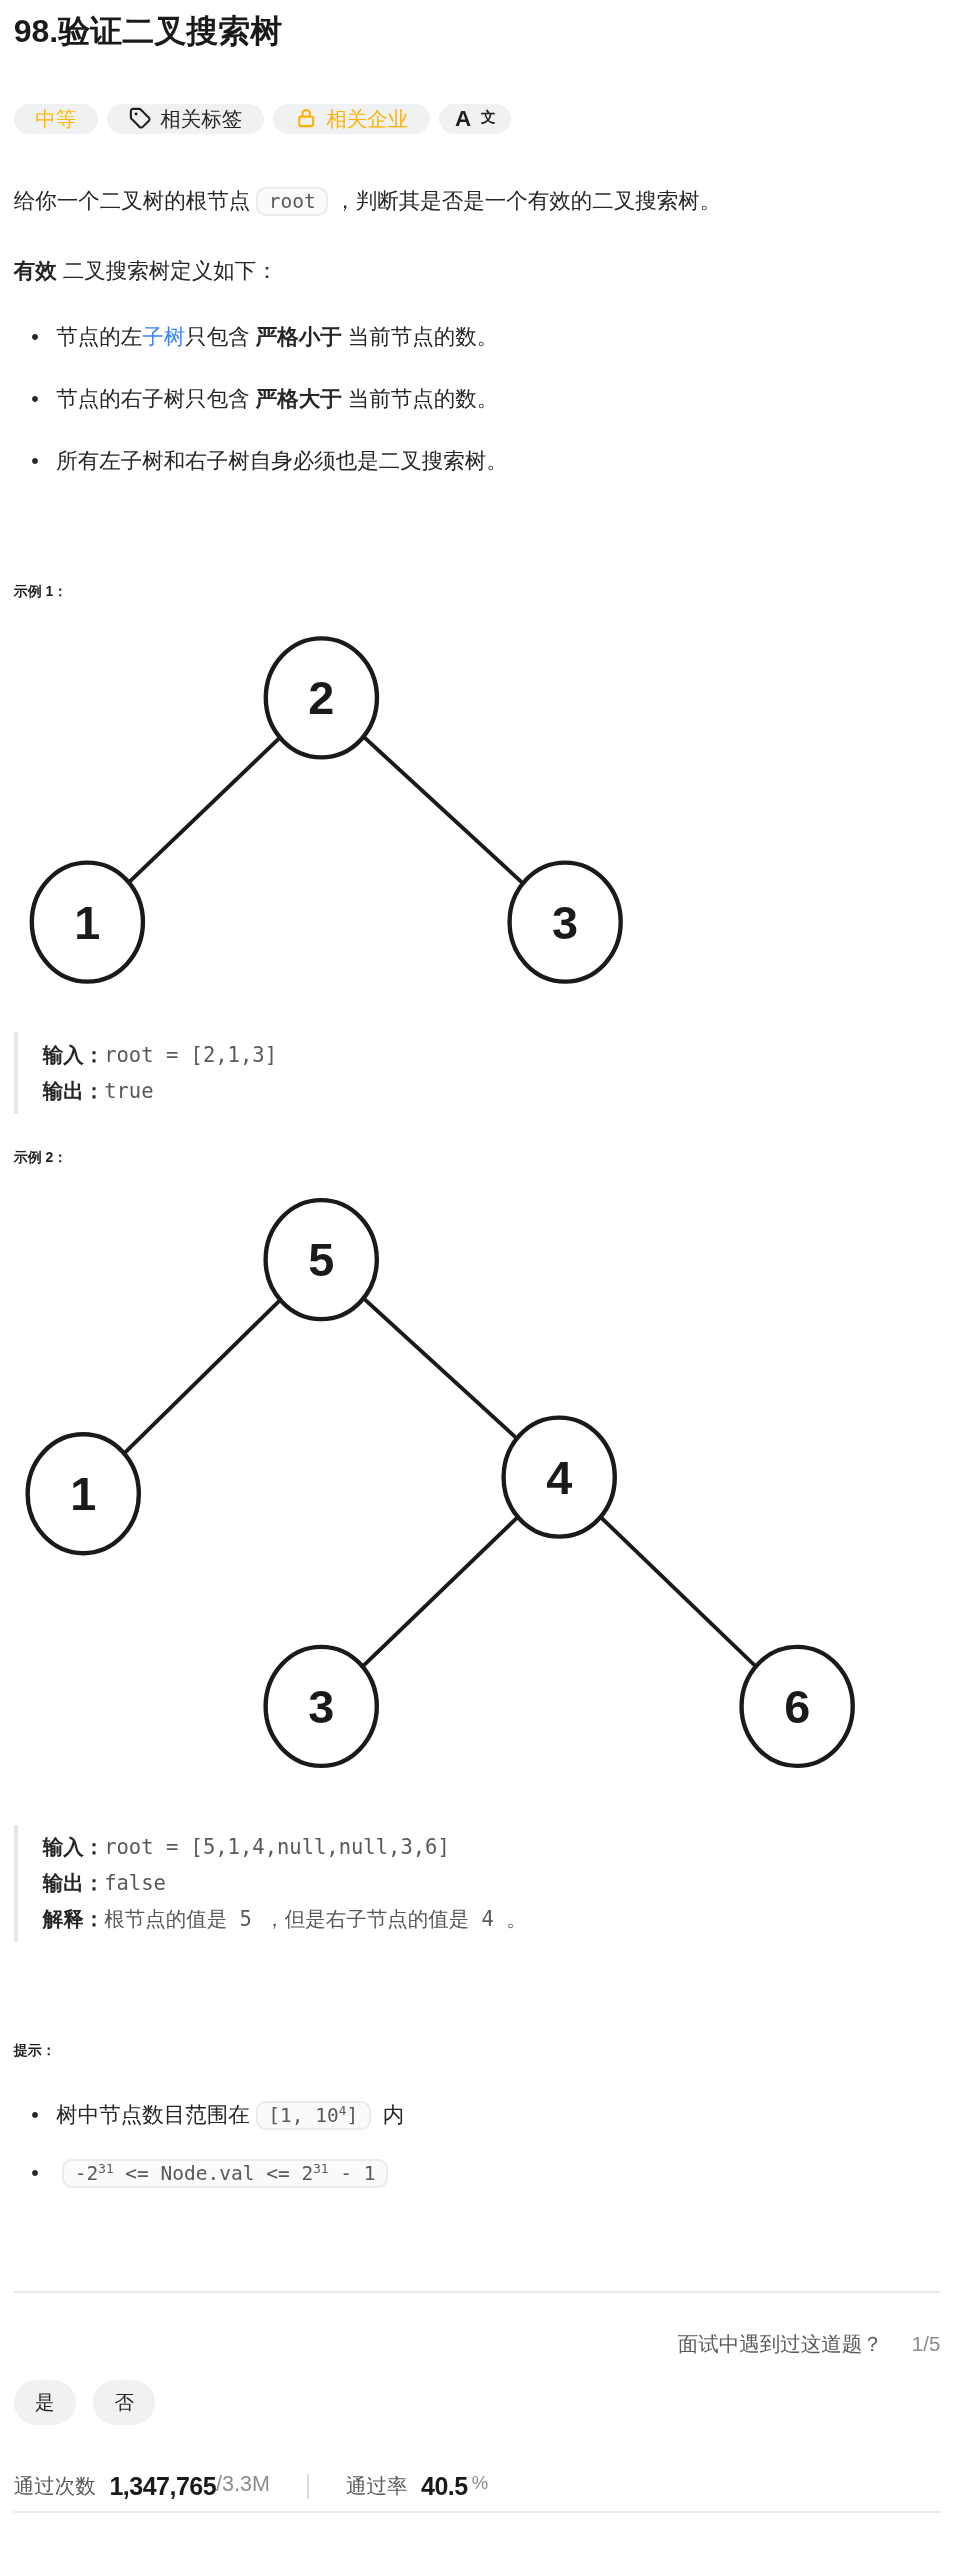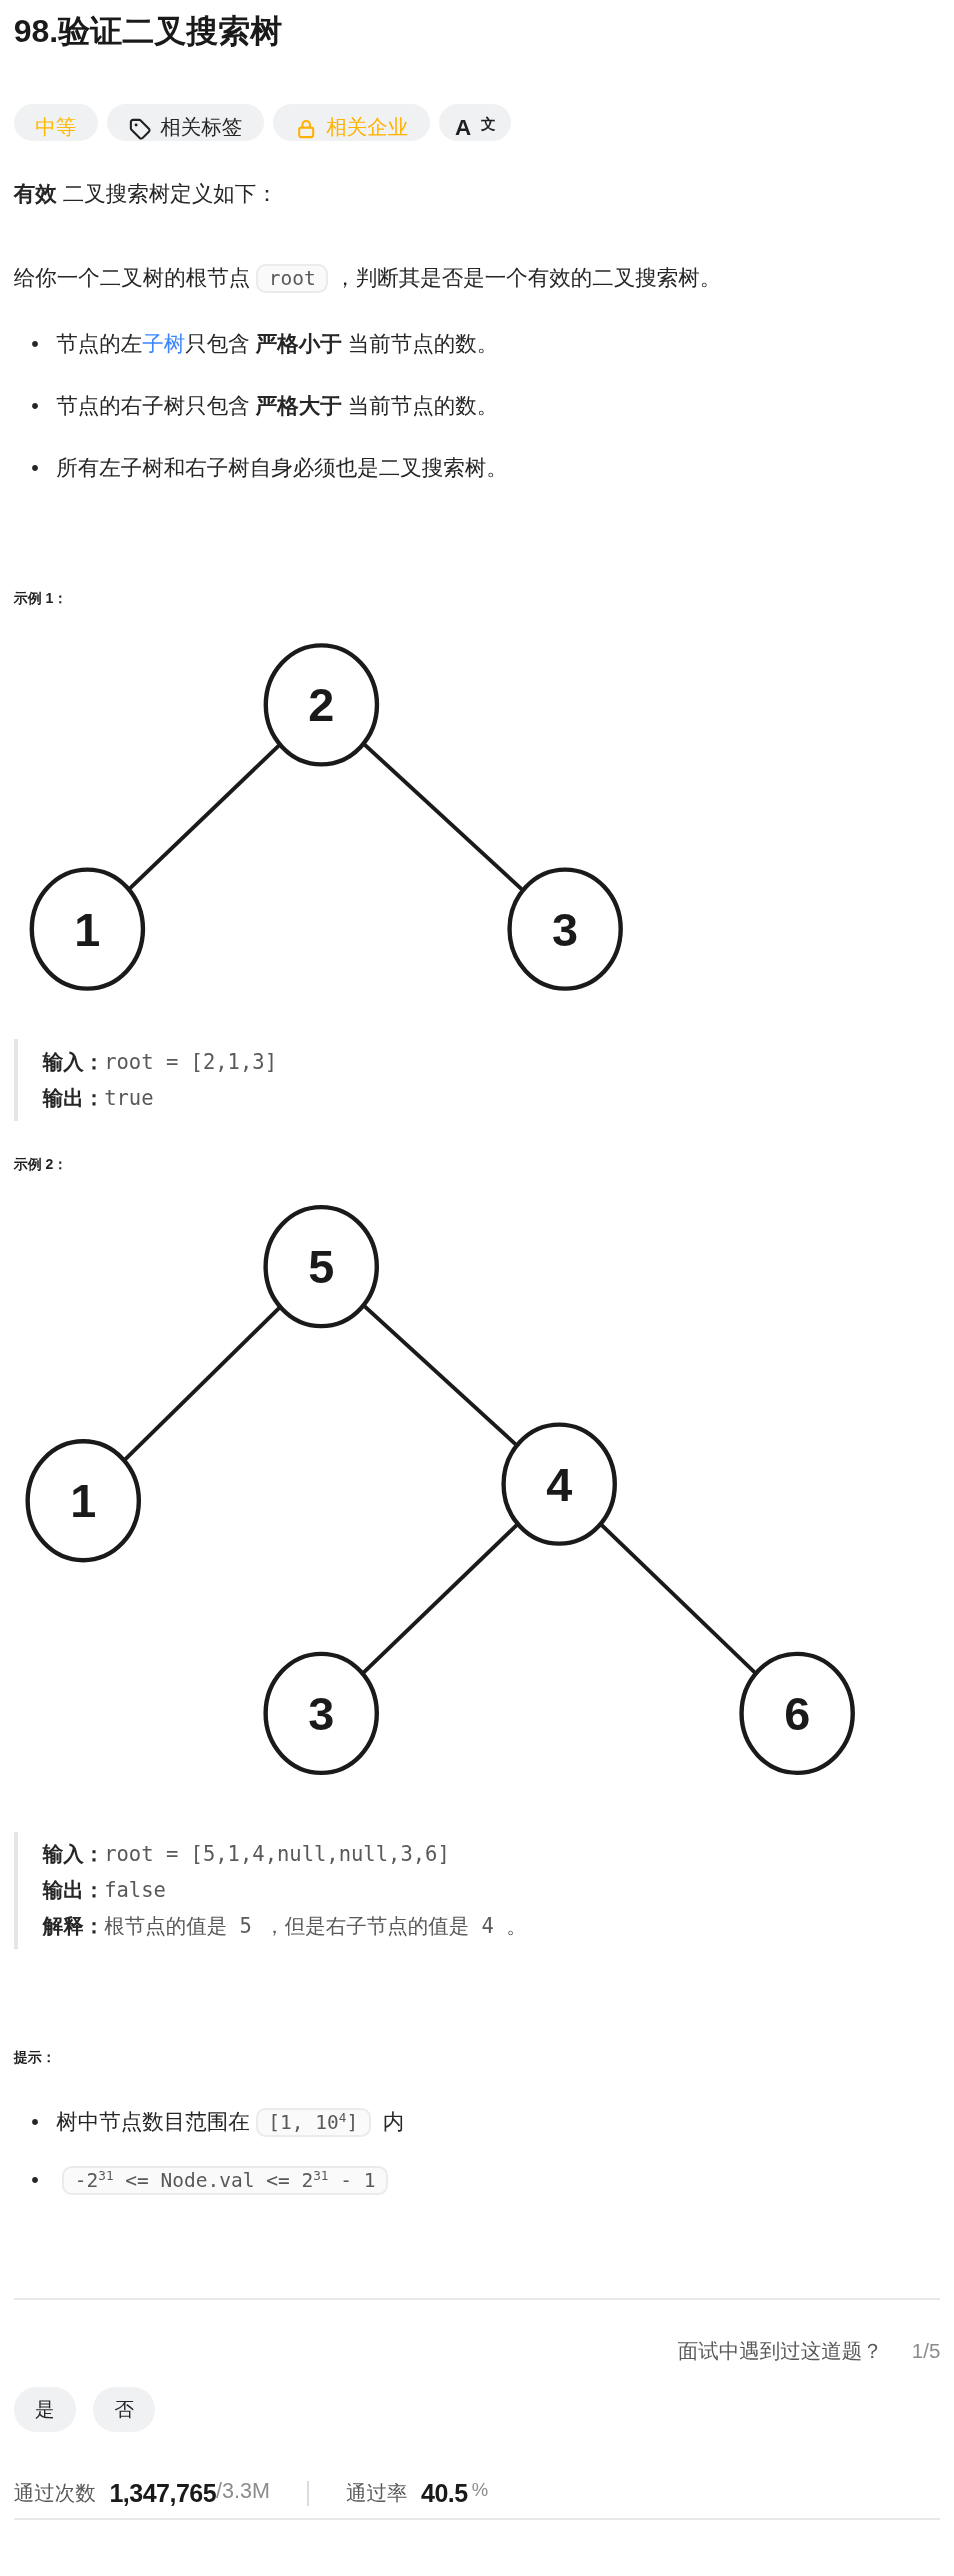--- a/index.html
+++ b/index.html
@@ -9,21 +9,21 @@
     color:#262626;-webkit-font-smoothing:antialiased;
   }
   .page{padding:11.7px 13.7px 0 13.7px;box-sizing:border-box;}
 
   
   .title{font-size:32px;line-height:39px;font-weight:700;color:#1a1a1a;margin:0;}
 
   
   .badges{display:flex;align-items:center;gap:9.8px;margin-top:53px;}
   .pill{
-    display:inline-flex;align-items:flex-end;gap:8.8px;height:37px;padding:0 21.5px;
+    display:inline-flex;align-items:center;gap:8.8px;height:30px;padding:0 21.5px;
     background:#f0f1f2;border-radius:20.5px;font-size:20.5px;color:#262626;white-space:nowrap;
   }
   .pill.difficulty{color:#ffb800;font-weight:500;}
   .pill.companies{color:#ffb100;}
   .pill .ico{display:inline-flex;width:22.4px;height:22.4px;}
   .pill .ico svg{width:100%;height:100%;}
   .pill.translate{padding:0 15.6px;color:#1f1f1f;}
   .translate .big-a{font-size:22.4px;font-weight:600;}
   .translate .small-wen{font-size:14.6px;font-weight:600;margin-left:1px;align-self:flex-end;padding-bottom:6.8px;}
 
@@ -115,23 +115,23 @@
           </svg>
       </span>
       <span>相关企业</span>
     </div>
     <div class="pill translate">
       <span class="big-a">A</span>
       <span class="small-wen">文</span>
     </div>
   </div>
 
+  <p class="para"><span>给你一个二叉树的根节点</span><code class="chip"><span>root</span></code><span>，判断其是否是一个有效的二叉搜索树。</span></p>
+
   <p class="para def"><span class="b">有效</span><span> 二叉搜索树定义如下：</span></p>
-
-  <p class="para"><span>给你一个二叉树的根节点</span><code class="chip"><span>root</span></code><span>，判断其是否是一个有效的二叉搜索树。</span></p>
 
   <ul class="bullets">
     <li>
         <span class="marker">•</span>
         <span><span>节点的左</span><a class="link">子树</a><span>只包含 </span><span class="b">严格小于</span><span> 当前节点的数。</span></span>
       </li>
     <li>
         <span class="marker">•</span>
         <span><span>节点的右子树只包含 </span><span class="b">严格大于</span><span> 当前节点的数。</span></span>
       </li>

